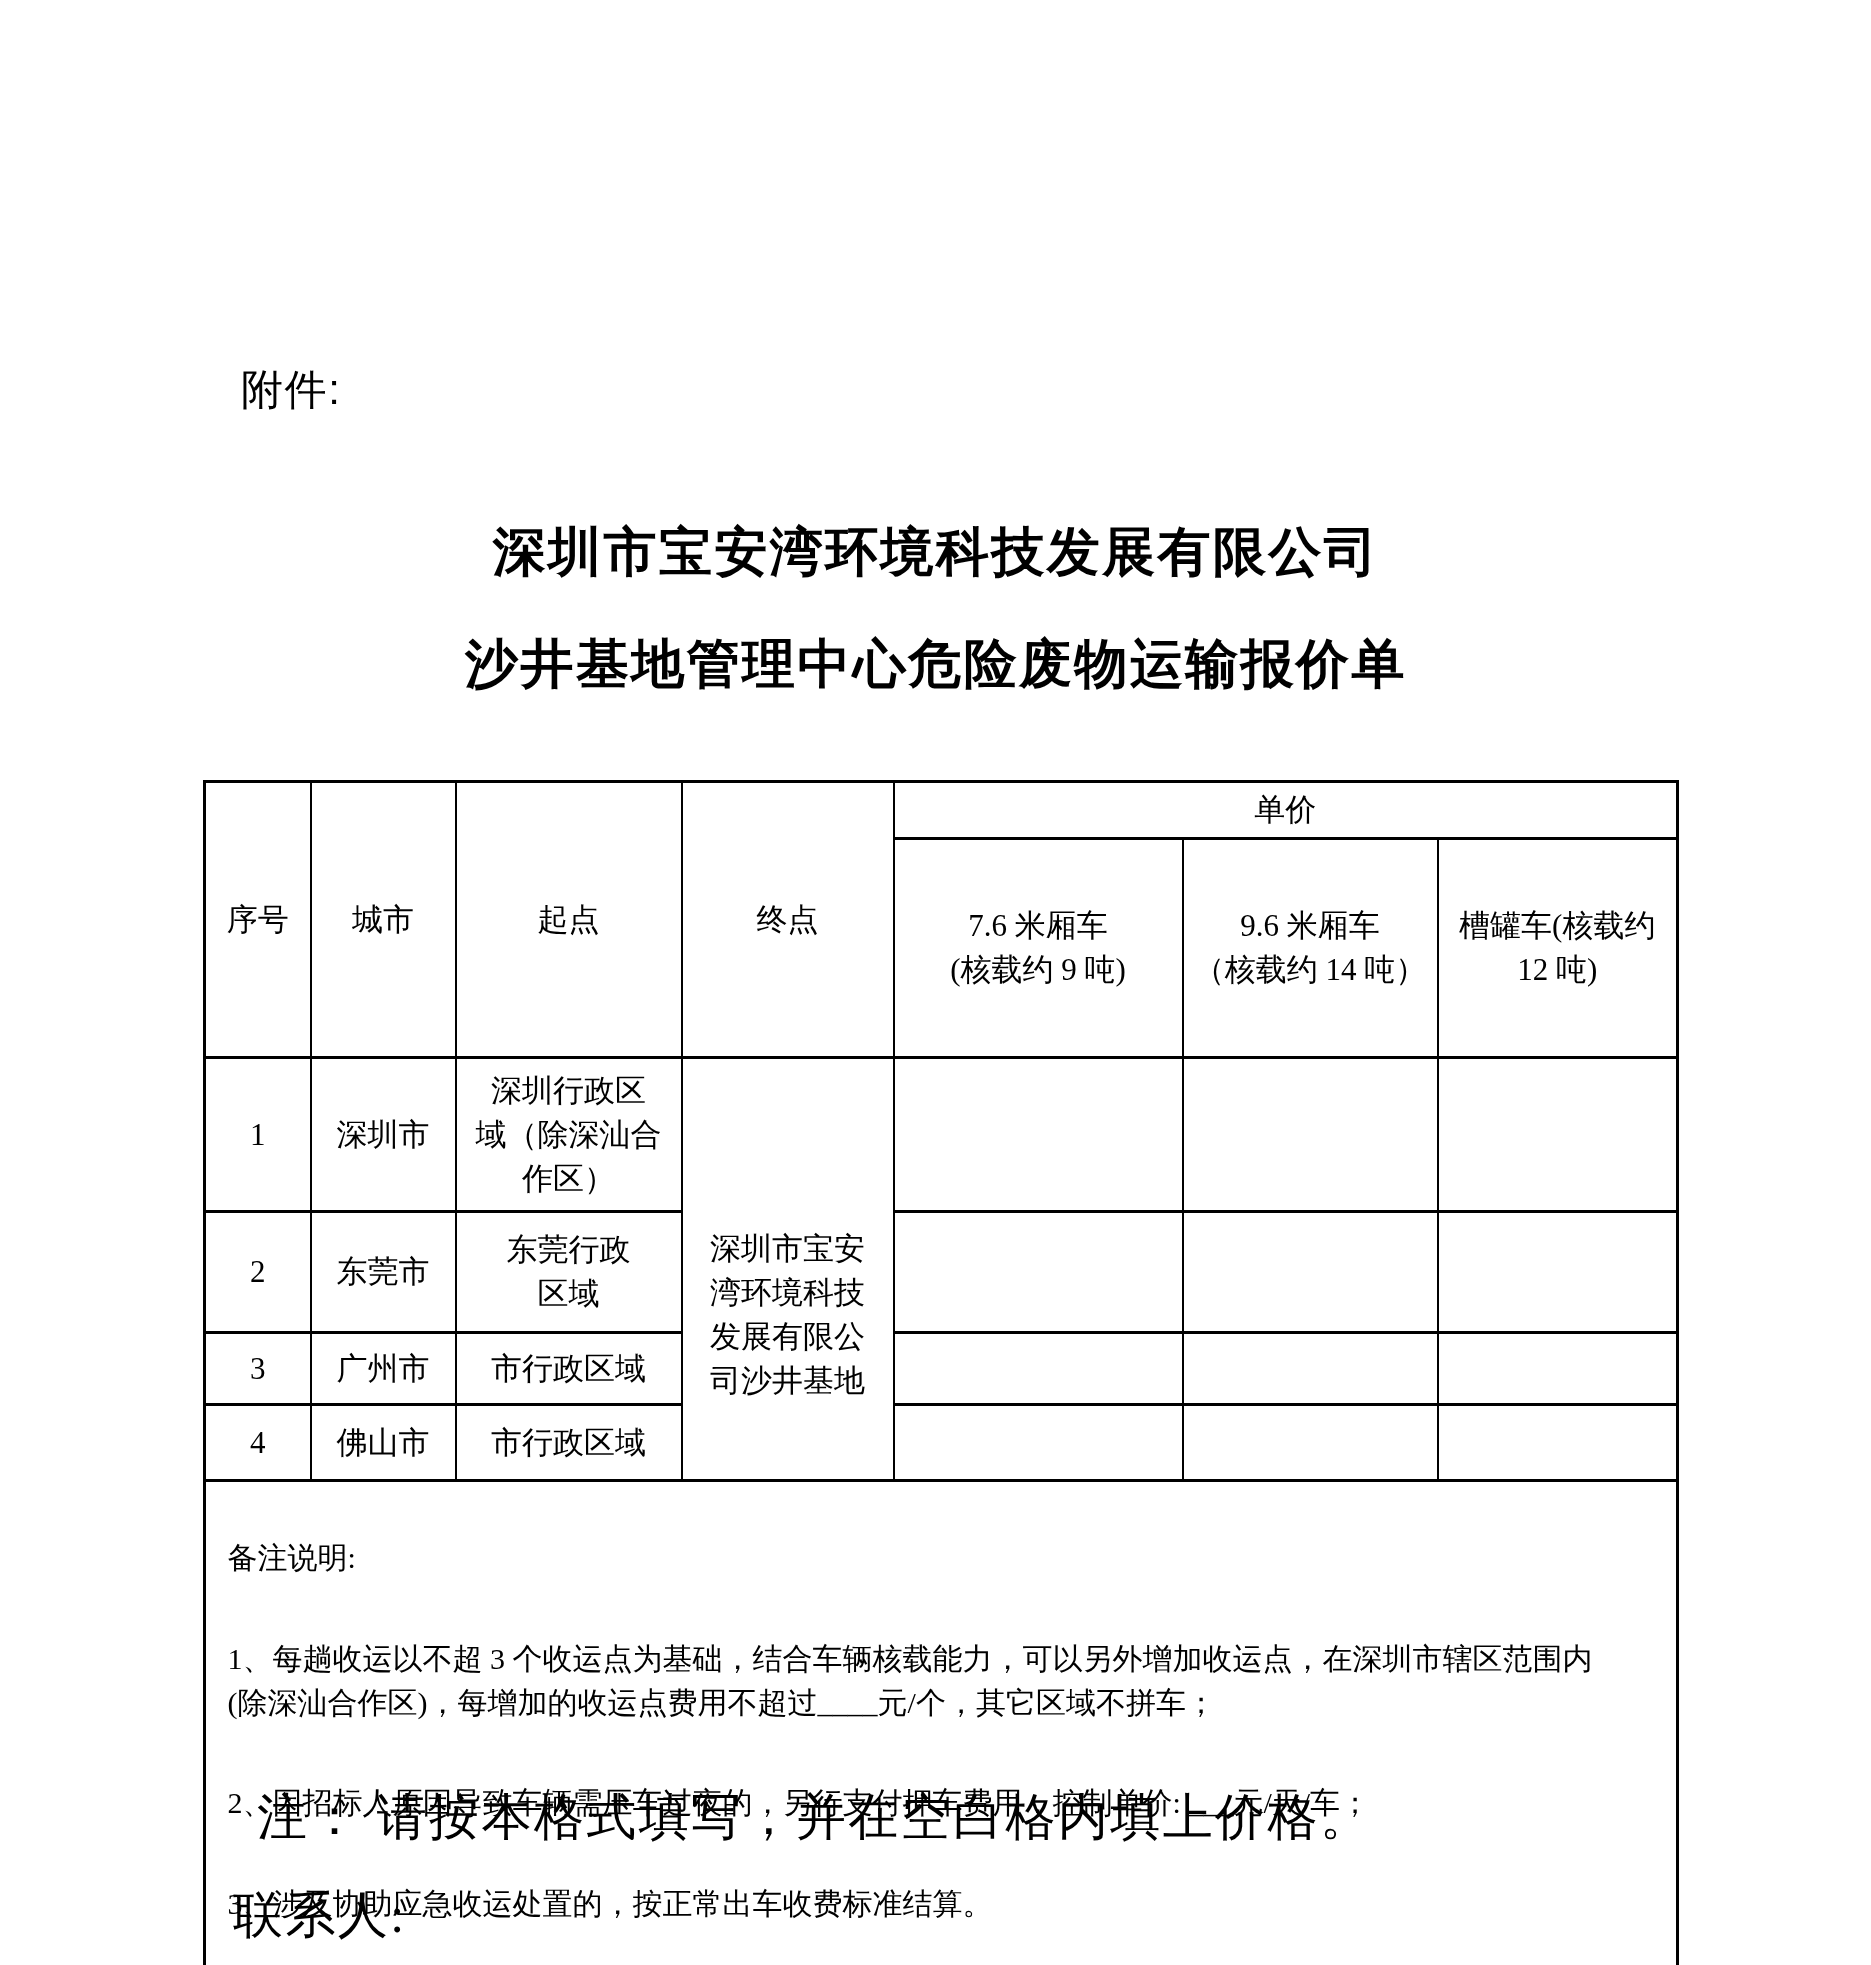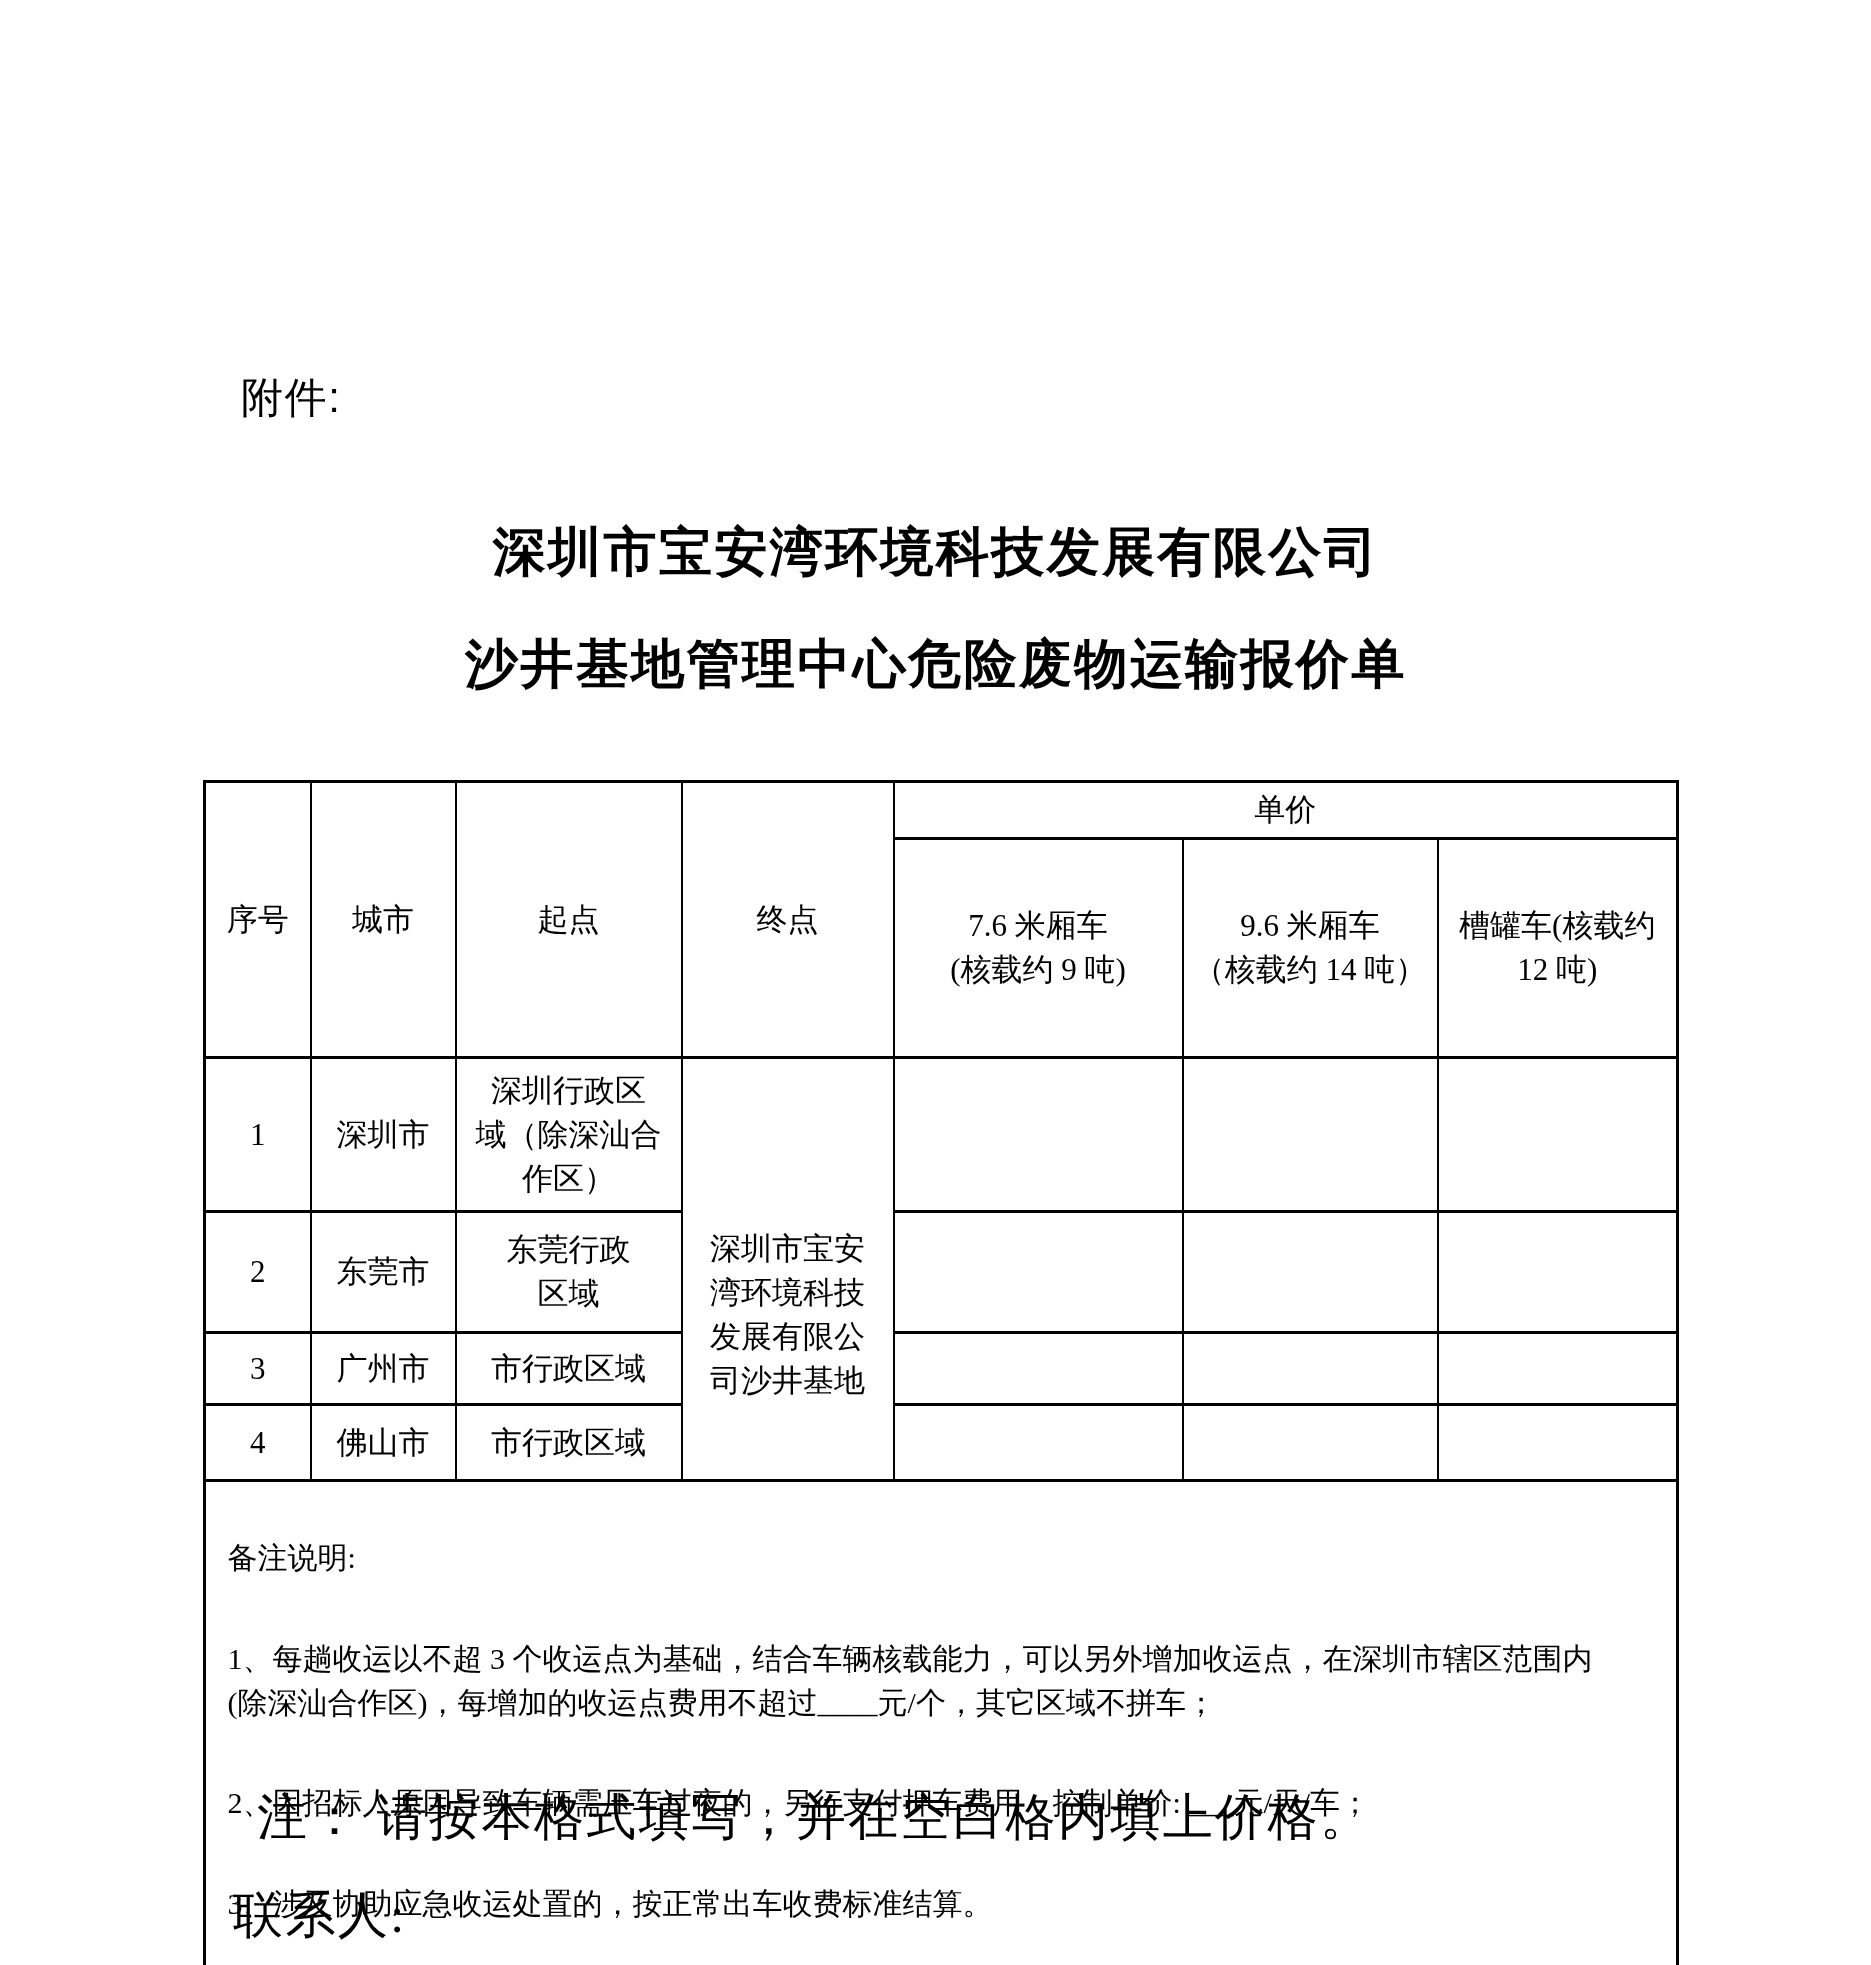--- a/index.html
+++ b/index.html
@@ -9,21 +9,21 @@
     width: 1872px;
     height: 2647px;
     background: #ffffff;
     color: #000000;
     font-family: "Liberation Serif", "DejaVu Serif", serif;
     overflow: hidden;
   }
   .attachment {
     position: absolute;
     left: 241px;
-    top: 370px;
+    top: 362px;
     font-size: 42px;
     font-family: "Liberation Sans", "DejaVu Sans", sans-serif;
     letter-spacing: 1.6px;
   }
   .title-block {
     position: absolute;
     left: 0;
     top: 496px;
     width: 100%;
     text-align: center;

